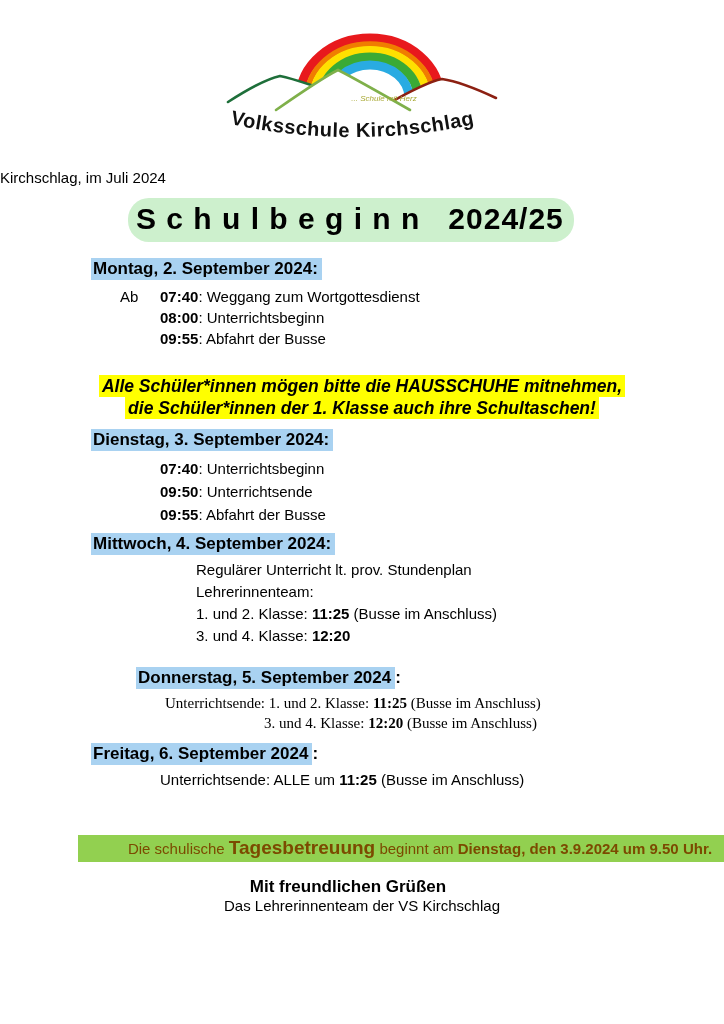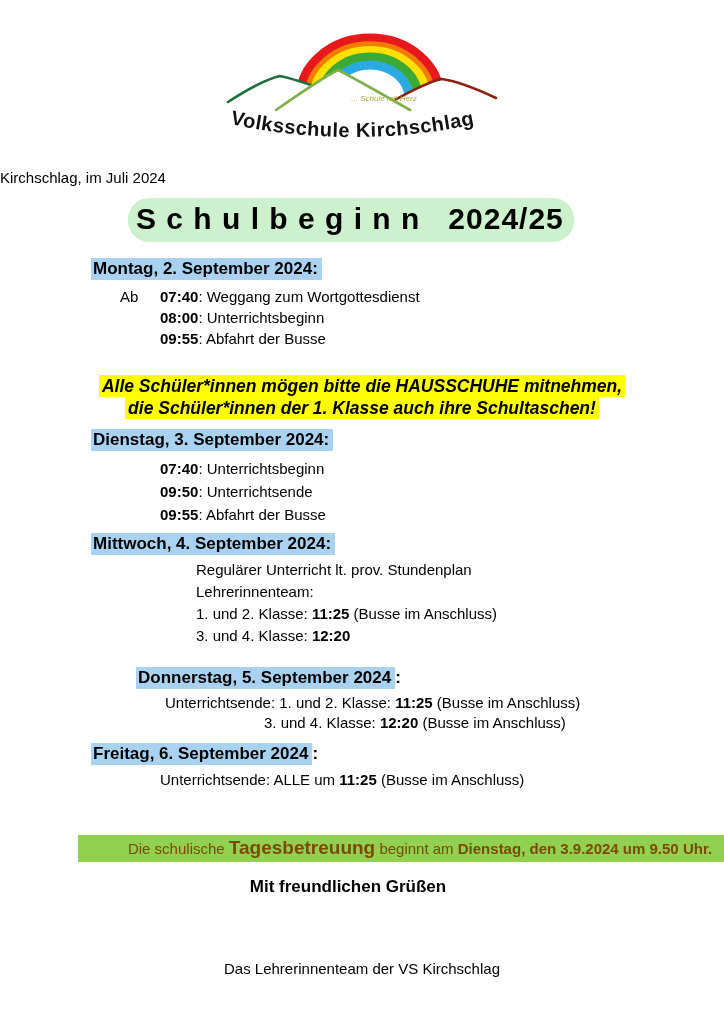--- a/index.html
+++ b/index.html
@@ -29,37 +29,37 @@
   
   .items{position:absolute;font-size:15px;white-space:nowrap;}
   .items .line{line-height:21px;}
   #i-montag{left:120px;top:286px;display:flex;}
   #i-montag .ab{width:40px;line-height:21px;}
   #i-dienstag{left:160px;top:457px;}
   #i-dienstag .line{line-height:23px;}
   #i-mittwoch{left:160px;top:559px;margin-left:36px;}
   #i-mittwoch .line{line-height:22px;}
   #i-donnerstag{left:165px;top:693px;}
-  #i-donnerstag .line{line-height:20px;}
+  #i-donnerstag .line{line-height:20px;font-family:Liberation Serif, serif;}
   #i-donnerstag .indent{margin-left:99px;}
   #i-freitag{left:160px;top:769px;}
   
   #notice{position:absolute;left:0;top:375px;width:724px;text-align:center;
     font-size:17.5px;font-weight:bold;font-style:italic;line-height:22px;}
   #notice .yl{background:var(--highlight_yellow,#ffff00);padding:0 3px;display:inline-block;}
   
   #care-banner{position:absolute;left:78px;top:835px;width:684px;
     background:var(--banner_green,#92d050);color:var(--banner_text,#7b4a00);
     text-align:center;font-size:15px;padding:2px 0 3px;white-space:nowrap;}
   #care-banner .big{font-size:19px;font-weight:bold;}
   #care-banner .bld{font-weight:bold;}
   
   #regards{position:absolute;top:877px;left:0;width:696px;text-align:center;
     font-size:17px;font-weight:bold;}
-  #team{position:absolute;top:960px;left:0;width:724px;text-align:center;font-size:15px;}
+  #team{position:absolute;top:897px;left:0;width:724px;text-align:center;font-size:15px;}
 </style>
 </head>
 <body>
 
 <div class="page">
 
   <svg id="logo" viewBox="0 0 272 120">
     <g fill="none">
       <path d="M 74 70 A 70 60 0 0 1 214 70" stroke-width="9" stroke="#e8191d"></path>
       <path d="M 81 70 A 63 54 0 0 1 207 70" stroke-width="5.5" stroke="#f07d00"></path>

